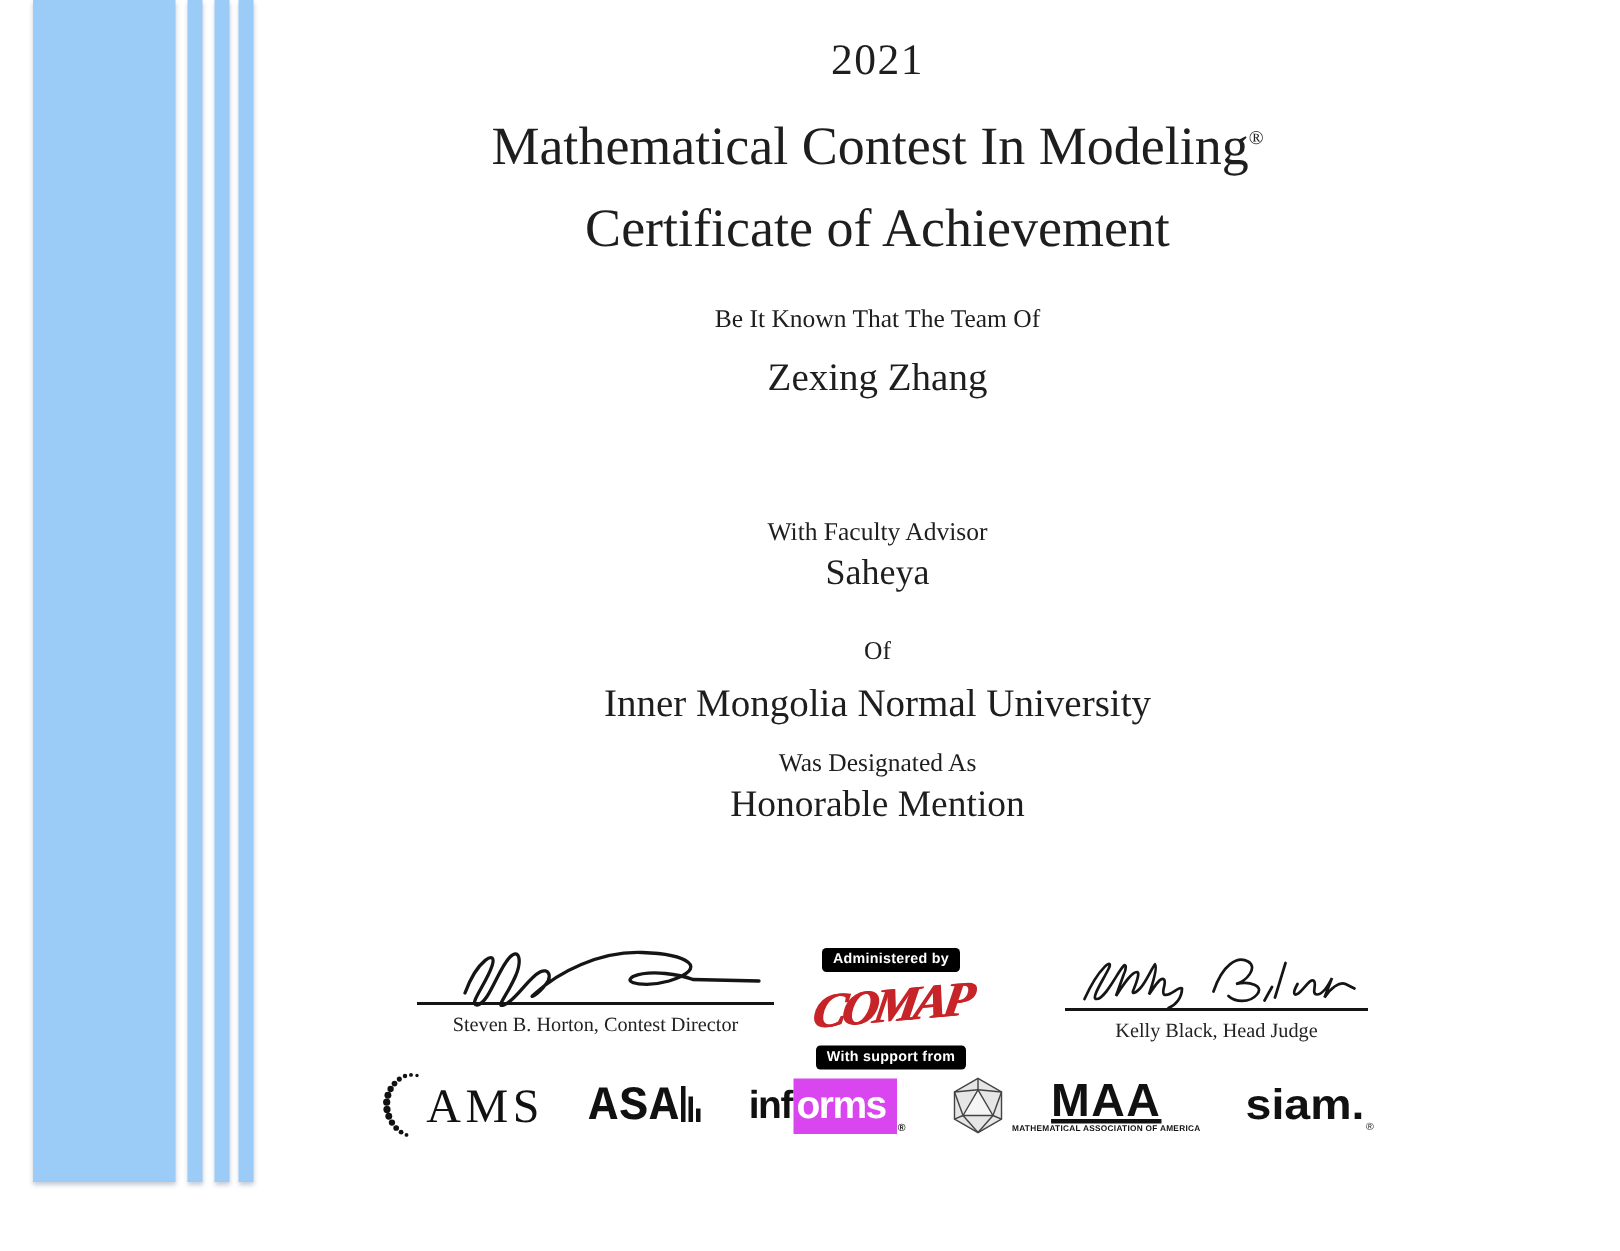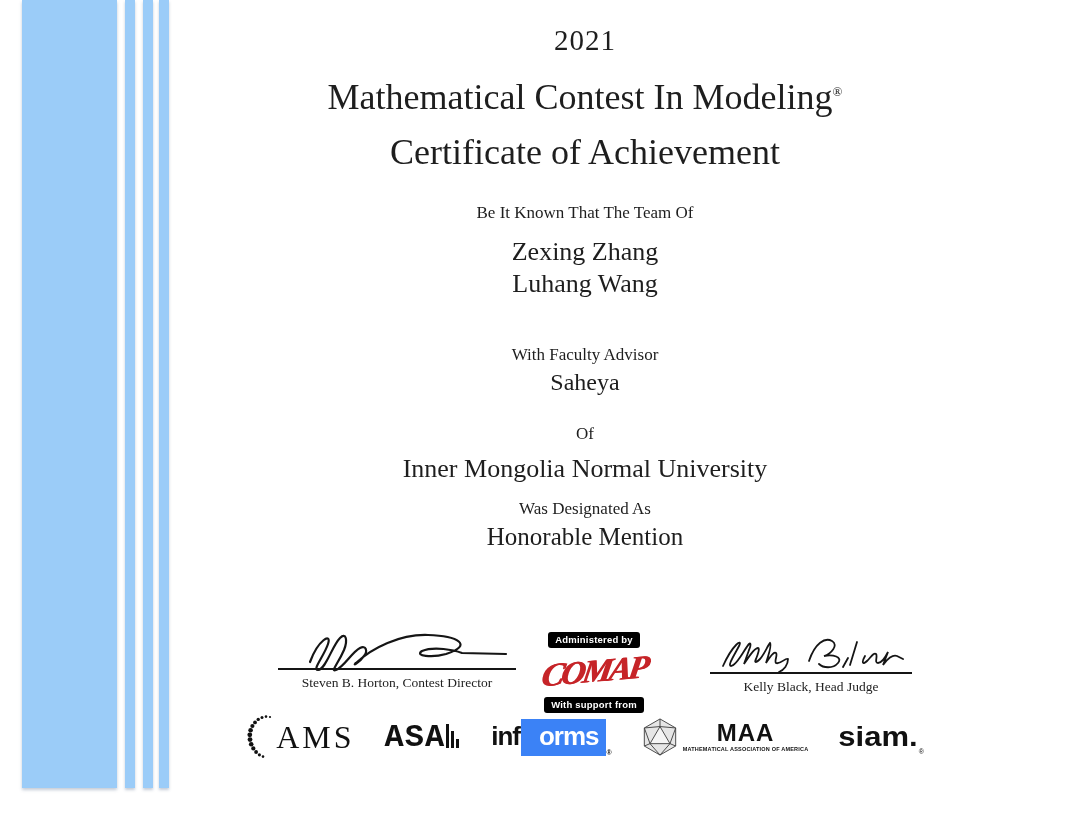--- a/index.html
+++ b/index.html
@@ -50,25 +50,25 @@
 
   
   .logos{position:absolute;left:170px;right:0;top:710px;height:54px;
          display:flex;justify-content:center;align-items:center;gap:30px;
          font-family:"Liberation Sans", sans-serif;color:#111;}
   .logo{display:inline-flex;align-items:center;}
   .ams-text{font-family:"Liberation Serif", serif;font-size:32px;letter-spacing:3px;margin-left:2px;}
   .asa-text{font-family:Liberation Mono, monospace;font-size:32px;font-weight:bold;letter-spacing:1px;}
   .informs{font-weight:bold;font-size:26px;letter-spacing:-1px;align-items:stretch;}
   .informs .inf{padding:2px 1px 2px 0;}
-  .informs .orms{background:#3b82f6;color:#fff;padding:2px 7px 4px 18px;}
+  .informs .orms{background:#d946ef;color:#fff;padding:2px 7px 4px 2px;}
   .tiny-reg{font-size:7px;align-self:flex-end;margin-left:1px;}
   .maa{gap:4px;}
   .maa-col{display:flex;flex-direction:column;align-items:center;line-height:1;}
-  .maa-text{font-weight:bold;font-size:24px;letter-spacing:1px;}
+  .maa-text{font-weight:bold;font-size:31px;letter-spacing:1px;text-decoration:underline;}
   .maa-sub{font-size:5.5px;font-weight:bold;letter-spacing:.2px;margin-top:2px;white-space:nowrap;}
   .siam-text{font-weight:800;font-size:31px;letter-spacing:0;transform:scaleY(.92);
              font-family:"Liberation Sans", sans-serif;}
 </style>
 </head>
 <body>
 
 <div class="page">
 
   <div class="band band-wide"></div>
@@ -78,21 +78,20 @@
 
   <main class="content">
     <div class="year">2021</div>
     <h1 class="title"><span>Mathematical Contest In Modeling</span><span class="reg">®</span></h1>
     <h2 class="subtitle">Certificate of Achievement</h2>
 
     <div class="small-line team-intro">Be It Known That The Team Of</div>
 
     <div class="names">
       <div>Zexing Zhang</div>
-      <div>Luhang Wang</div>
     </div>
 
     <div class="small-line advisor-intro">With Faculty Advisor</div>
     <div class="advisor-name">Saheya</div>
 
     <div class="small-line of-line">Of</div>
     <div class="institution">Inner Mongolia Normal University</div>
 
     <div class="small-line designated-line">Was Designated As</div>
     <div class="designation">Honorable Mention</div>

